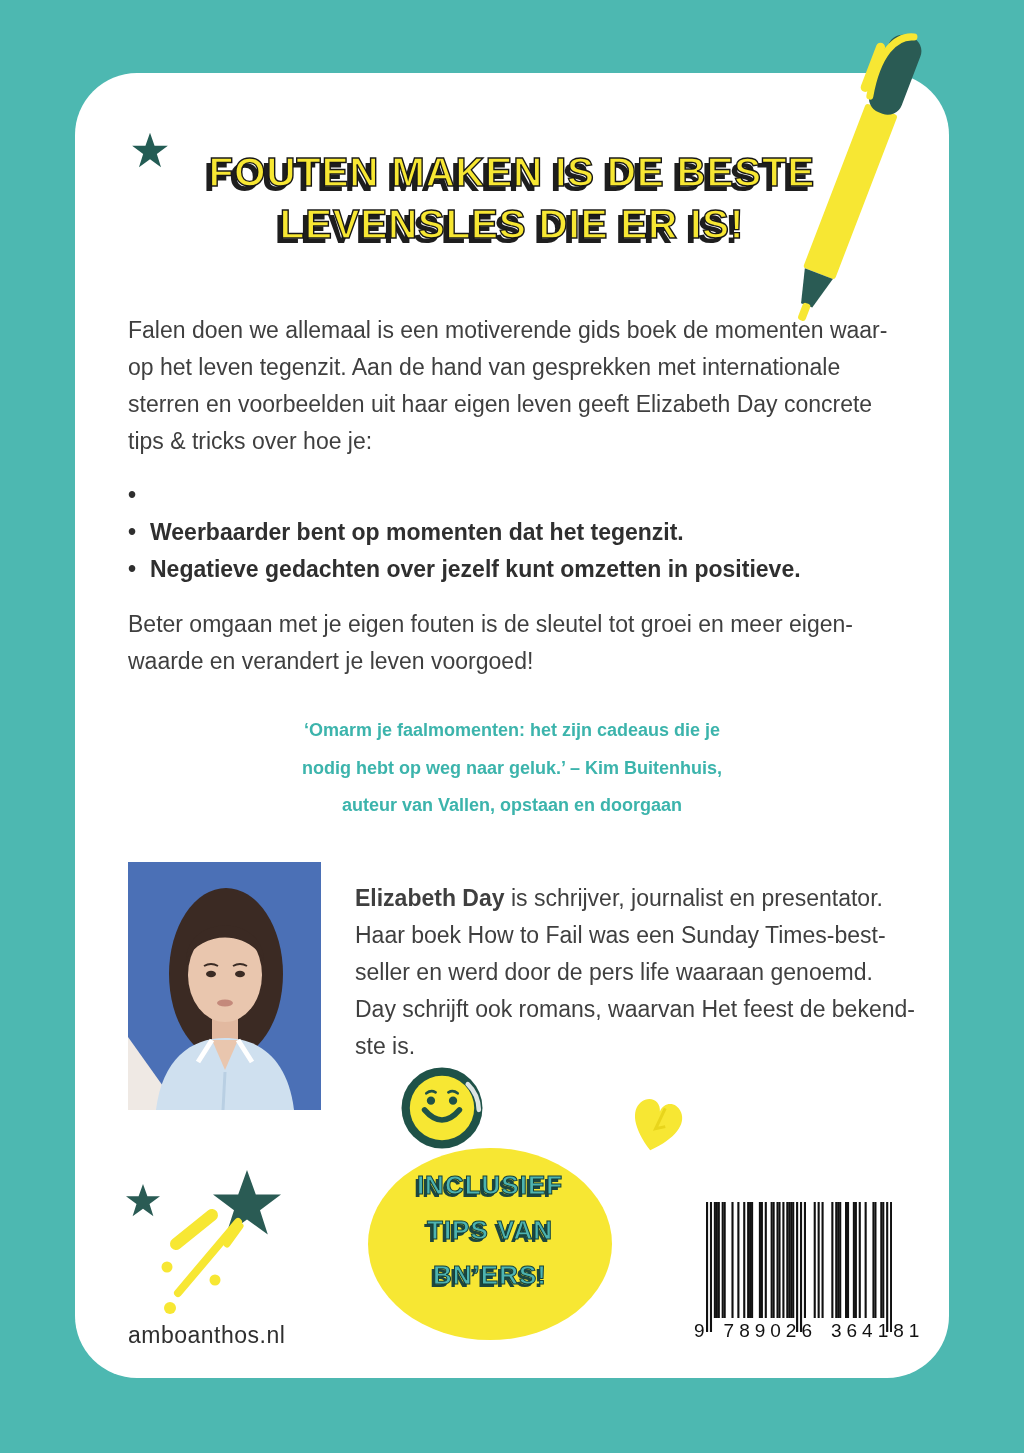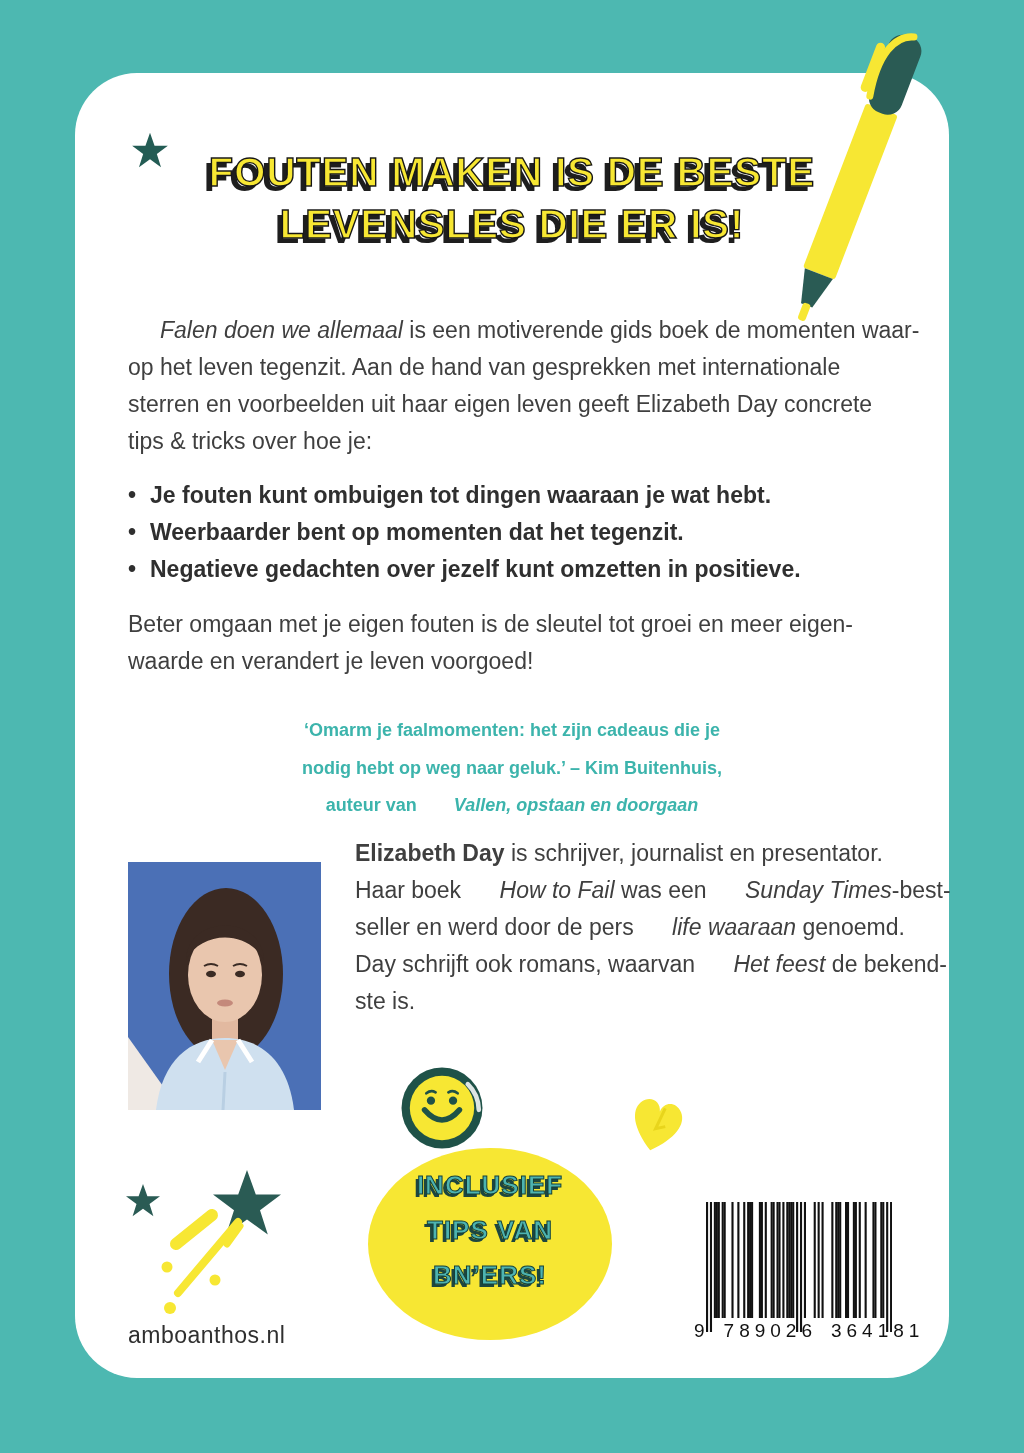--- a/index.html
+++ b/index.html
@@ -27,22 +27,22 @@
   .line{white-space:nowrap;}
   .intro{left:128px;top:312px;width:800px;}
   .bullets{left:128px;top:477px;width:800px;font-weight:700;color:#2f2f2f;}
   .bullet-row{display:flex;white-space:nowrap;}
   .bullet-dot{width:22px;flex:0 0 22px;text-align:left;}
   .closing{left:128px;top:606px;width:800px;}
   .quote{
     left:112px;top:712px;width:800px;text-align:center;
     color:#3cb4ac;font-weight:700;font-size:18px;line-height:37.5px;
   }
-  .bio-text{left:355px;top:835px;width:575px;}
-  .seg-i{font-style:italic;margin-left:32px;}
+  .bio-text{left:355px;top:880px;width:575px;}
+  .seg-i{}
   .seg-b{font-weight:700;}
   
   .badge-circle{
     left:368px;top:1148px;width:244px;height:192px;border-radius:50%;
     background:#f7e733;
   }
   .badge-text{
     left:368px;top:1163px;width:244px;text-align:center;
     font-weight:700;font-size:26px;line-height:45px;letter-spacing:1px;
     color:#4db3b0;
@@ -88,21 +88,20 @@
 <div class="abs body-text intro">
   <div class="line"><span class="seg-i">Falen doen we allemaal</span><span> is een motiverende gids boek de momenten waar-</span></div>
   <div class="line">op het leven tegenzit. Aan de hand van gesprekken met internationale</div>
   <div class="line">sterren en voorbeelden uit haar eigen leven geeft Elizabeth Day concrete</div>
   <div class="line">tips &amp; tricks over hoe je:</div>
 </div>
 
 <div class="abs body-text bullets">
   <div class="bullet-row">
     <span class="bullet-dot">•</span>
-    <span>Je fouten kunt ombuigen tot dingen waaraan je wat hebt.</span>
   </div>
   <div class="bullet-row">
     <span class="bullet-dot">•</span>
     <span>Weerbaarder bent op momenten dat het tegenzit.</span>
   </div>
   <div class="bullet-row">
     <span class="bullet-dot">•</span>
     <span>Negatieve gedachten over jezelf kunt omzetten in positieve.</span>
   </div>
 </div>

